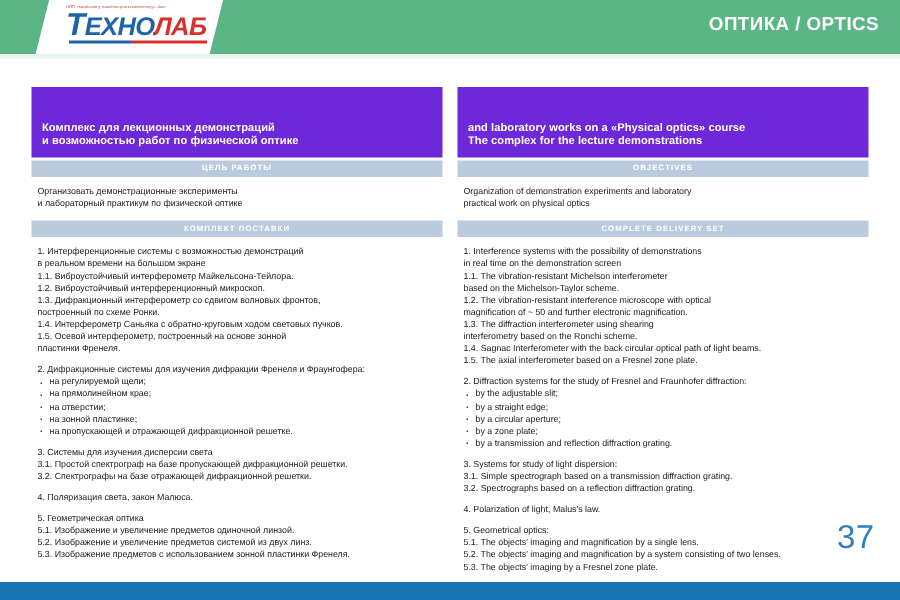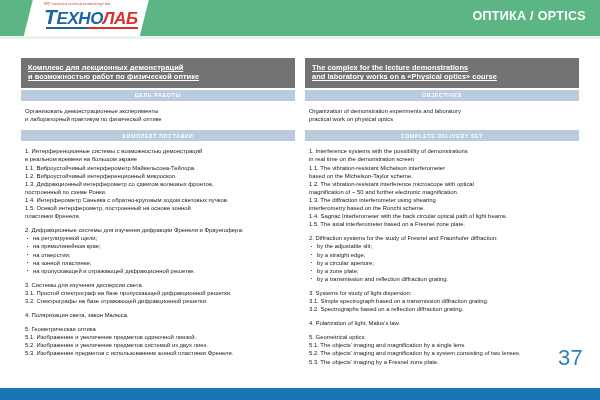--- a/index.html
+++ b/index.html
@@ -56,25 +56,24 @@
   }
 
   
   .cols{
     position:absolute;left:21px;top:58px;width:558px;
     display:flex;gap:10px;
   }
   .col{width:274px;}
 
   .title-band{
-    background:#737373;color:#ffffff;
-    padding:5px 7px 6px 7px;
+    background:#6d28d9;color:#ffffff;
+    padding:22px 7px 6px 7px;
     font-size:7.4px;font-weight:bold;line-height:9.4px;
     letter-spacing:.05px;
-    text-decoration:underline;
   }
   .title-band div{white-space:nowrap;}
 
   .sec-band{
     background:#b9cbdc;color:#ffffff;
     text-align:center;
     font-size:5.2px;font-weight:bold;letter-spacing:.7px;
     padding:2.6px 0 2.6px 0;
     margin-top:2px;
   }
@@ -160,22 +159,22 @@
         <div class="gap"></div>
         <p class="lvl0">5. Геометрическая оптика</p>
         <p class="lvl1">5.1. Изображение и увеличение предметов одиночной линзой.</p>
         <p class="lvl1">5.2. Изображение и увеличение предметов системой из двух линз.</p>
         <p class="lvl1">5.3. Изображение предметов с использованием зонной пластинки Френеля.</p>
       </div>
   </div>
 
   <div class="col">
     <div class="title-band">
+      <div>and laboratory works on a «Physical optics» course</div>
       <div>The complex for the lecture demonstrations</div>
-      <div>and laboratory works on a «Physical optics» course</div>
     </div>
     <div class="sec-band">OBJECTIVES</div>
     <div class="body-text">
       <p>Organization of demonstration experiments and laboratory</p>
       <p>practical work on physical optics</p>
     </div>
     <div class="sec-band" style="margin-top:7px">COMPLETE DELIVERY SET</div>
     <div class="body-text" id="right-list">
         <p class="lvl0">1. Interference systems with the possibility of demonstrations</p>
         <p class="lvl0">in real time on the demonstration screen</p>

